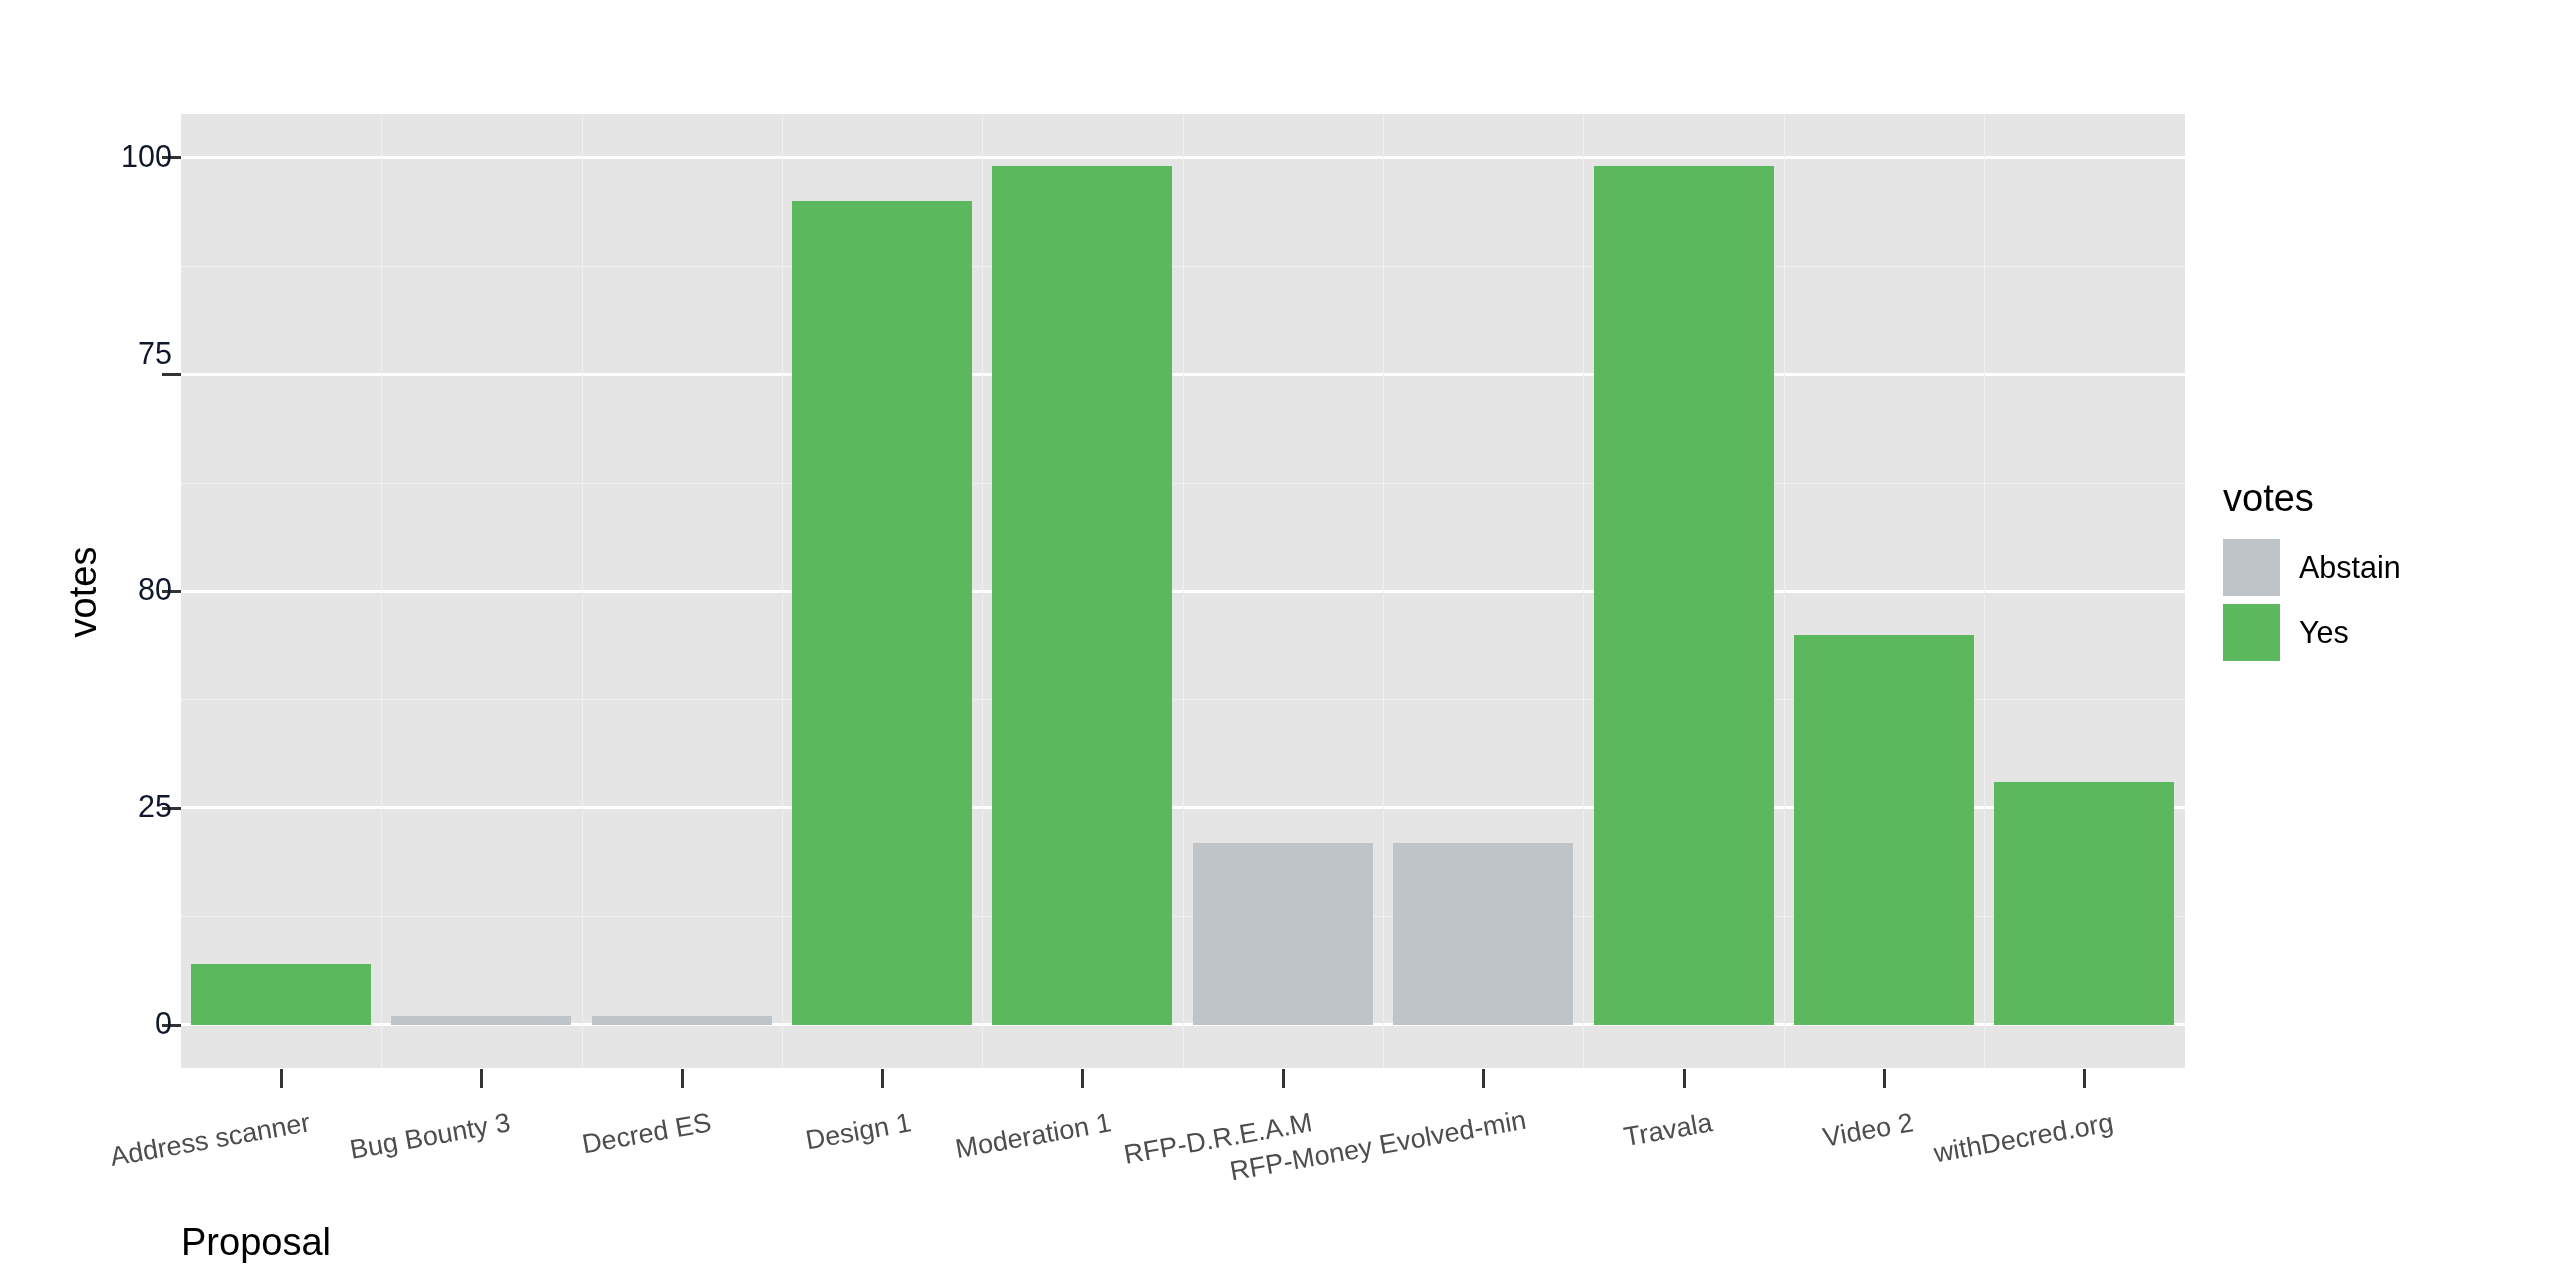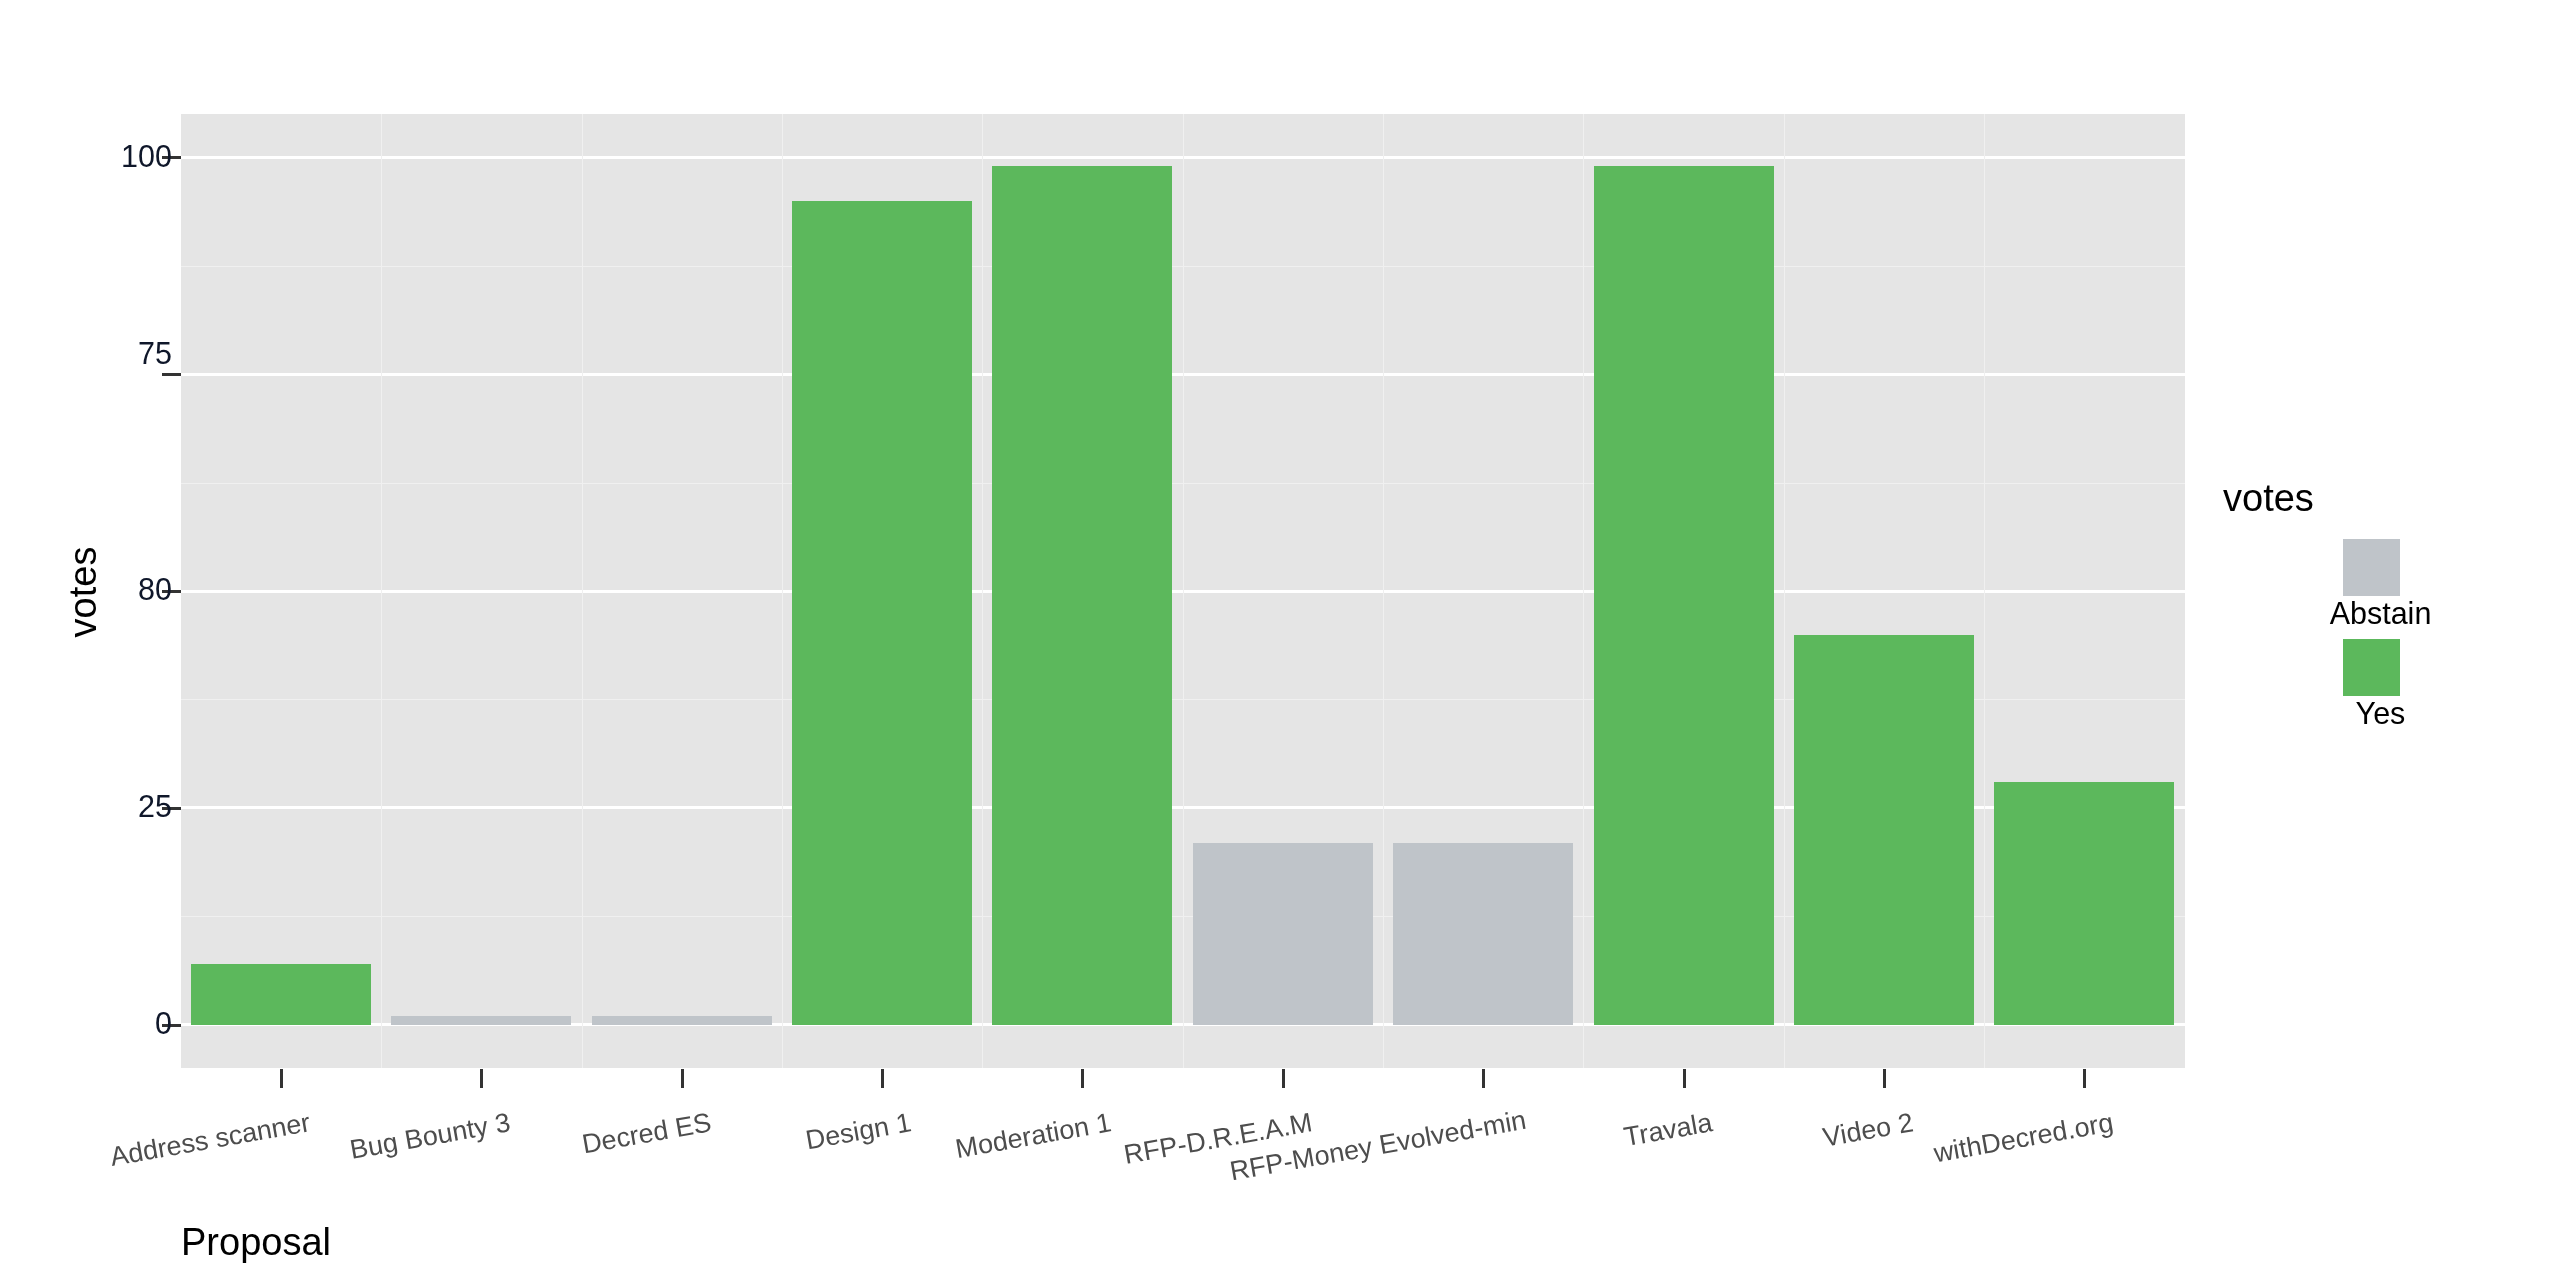--- a/index.html
+++ b/index.html
@@ -110,21 +110,20 @@
   }
   .legend-title {
     font-size: 38px;
     color: #000;
     margin-bottom: 19px;
   }
   .legend-item {
     display: flex;
     align-items: center;
     margin-bottom: 7.6px;
-    flex-direction: column;
   }
   .legend-swatch {
     width: 57px;
     height: 57px;
     margin-right: 19px;
   }
   .legend-swatch.abstain { background: #bfc4c9; }
   .legend-swatch.yes { background: #5cb85c; }
   .legend-label {
     font-size: 30.5px;

